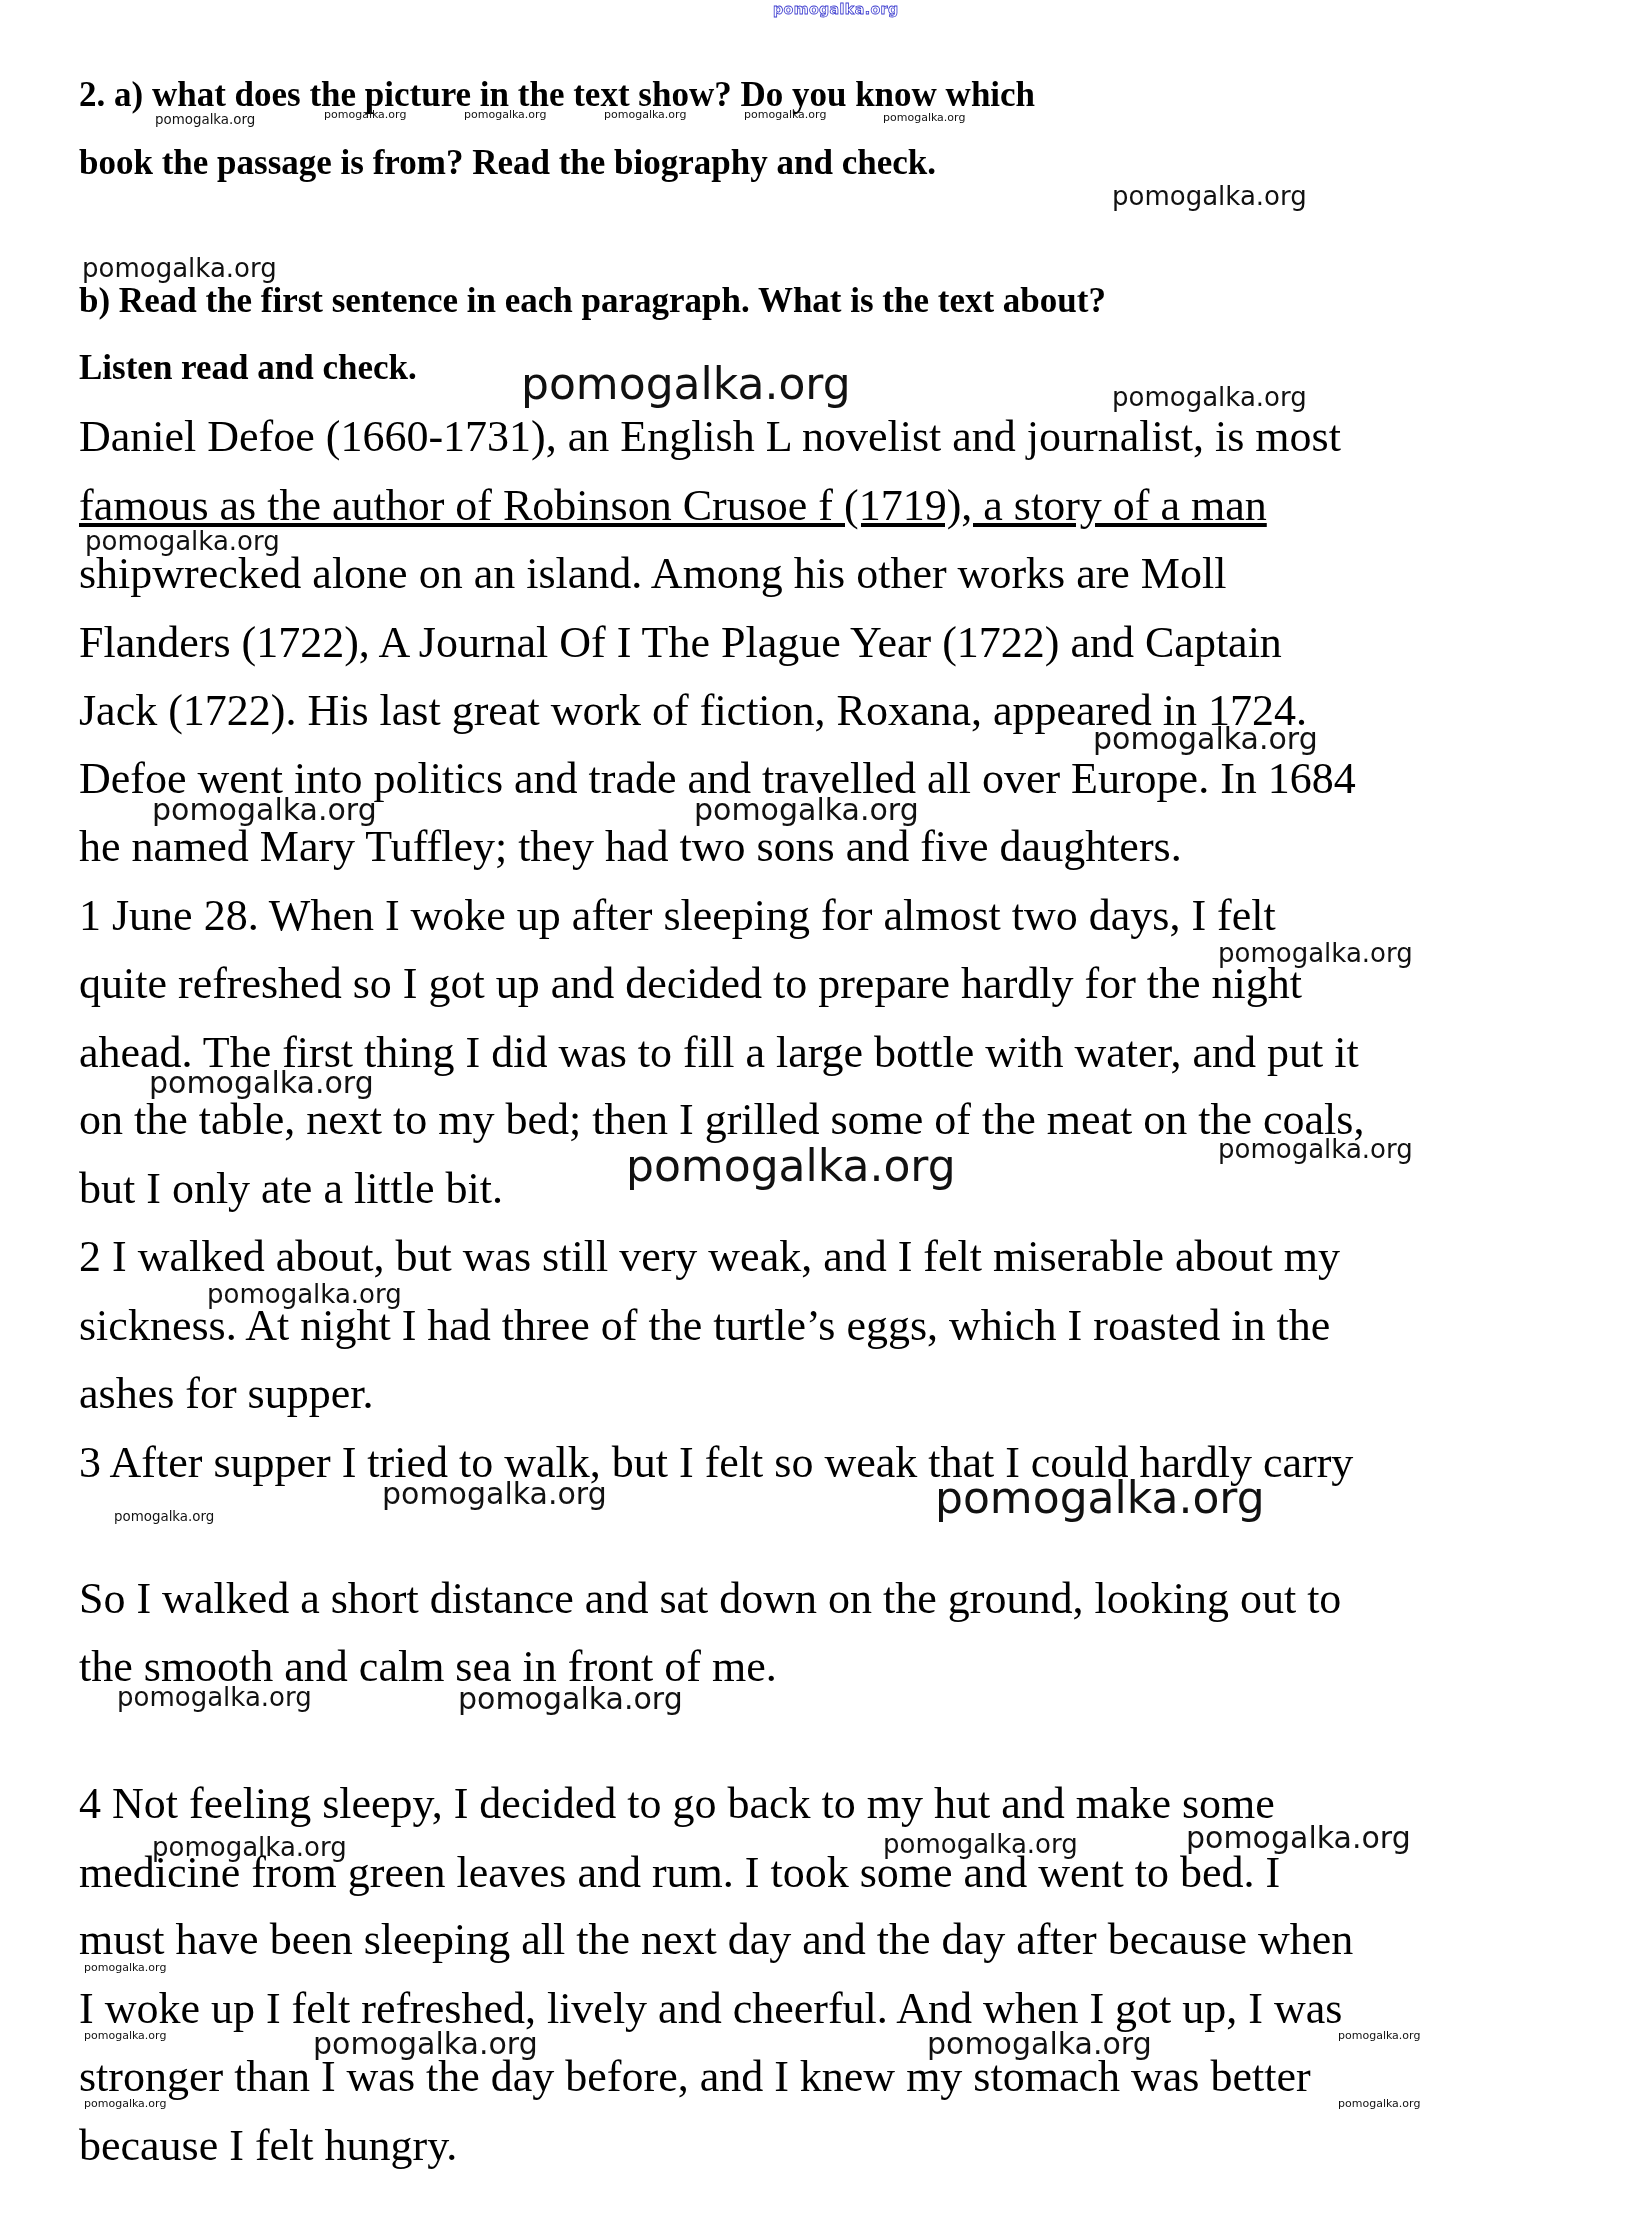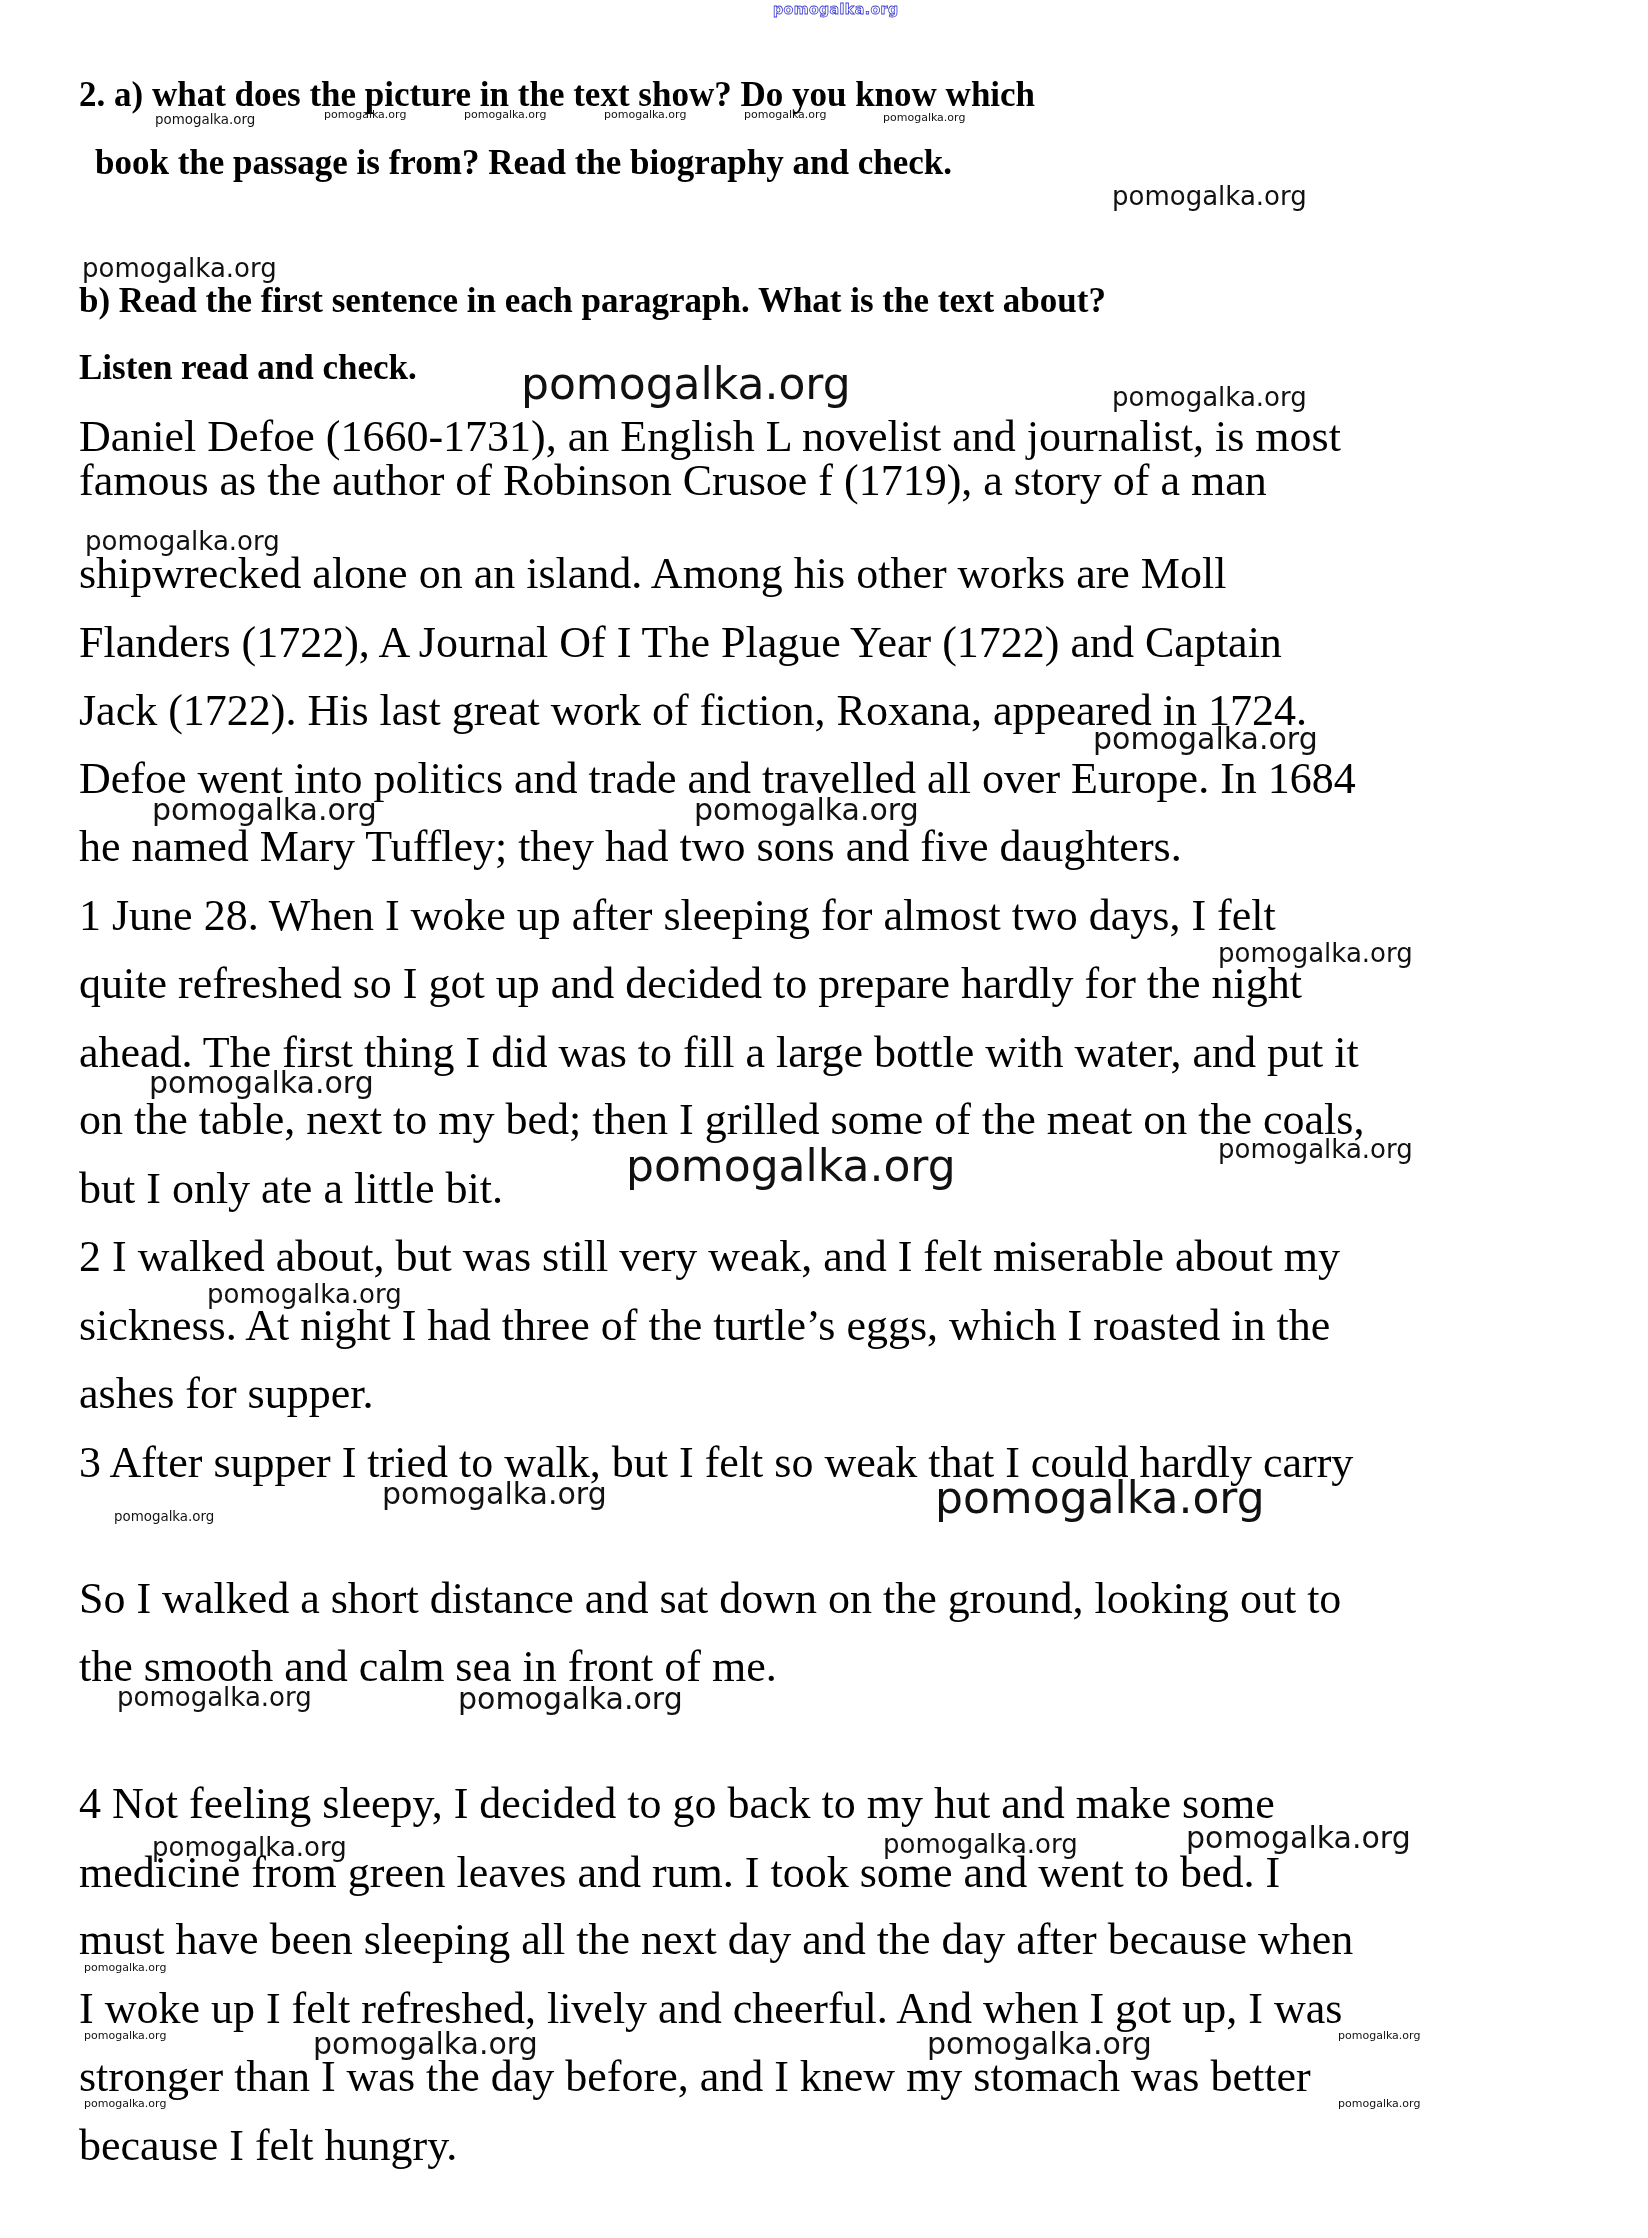--- a/index.html
+++ b/index.html
@@ -27,26 +27,26 @@
   }
 </style>
 </head>
 <body>
 
 <div class="page">
 
   <div class="wm top-blue" style="left:773px;top:1.6px;">pomogalka.org</div>
 
   <div class="line bold" style="top:67px;">2. a) what does the picture in the text show? Do you know which</div>
-  <div class="line bold" style="top:135px;margin-left:16px;">book the passage is from? Read the biography and check.</div>
+  <div class="line bold" style="top:135px;">book the passage is from? Read the biography and check.</div>
   <div class="line bold" style="top:273px;">b) Read the first sentence in each paragraph. What is the text about?</div>
   <div class="line bold" style="top:340px;">Listen read and check.</div>
 
   <div class="line" style="top:409px;">Daniel Defoe (1660-1731), an English L novelist and journalist, is most</div>
-  <div class="line" style="top:453px;">famous as the author of Robinson Crusoe f (1719), a story of a man</div>
+  <div class="line" style="top:478px;text-decoration:underline;">famous as the author of Robinson Crusoe f (1719), a story of a man</div>
   <div class="line" style="top:546px;">shipwrecked alone on an island. Among his other works are Moll</div>
   <div class="line" style="top:615px;">Flanders (1722), A Journal Of I The Plague Year (1722) and Captain</div>
   <div class="line" style="top:683px;">Jack (1722). His last great work of fiction, Roxana, appeared in 1724.</div>
   <div class="line" style="top:751px;">Defoe went into politics and trade and travelled all over Europe. In 1684</div>
   <div class="line" style="top:819px;">he named Mary Tuffley; they had two sons and five daughters.</div>
 
   <div class="line" style="top:888px;">1 June 28. When I woke up after sleeping for almost two days, I felt</div>
   <div class="line" style="top:956px;">quite refreshed so I got up and decided to prepare hardly for the night</div>
   <div class="line" style="top:1025px;">ahead. The first thing I did was to fill a large bottle with water, and put it</div>
   <div class="line" style="top:1092px;">on the table, next to my bed; then I grilled some of the meat on the coals,</div>

